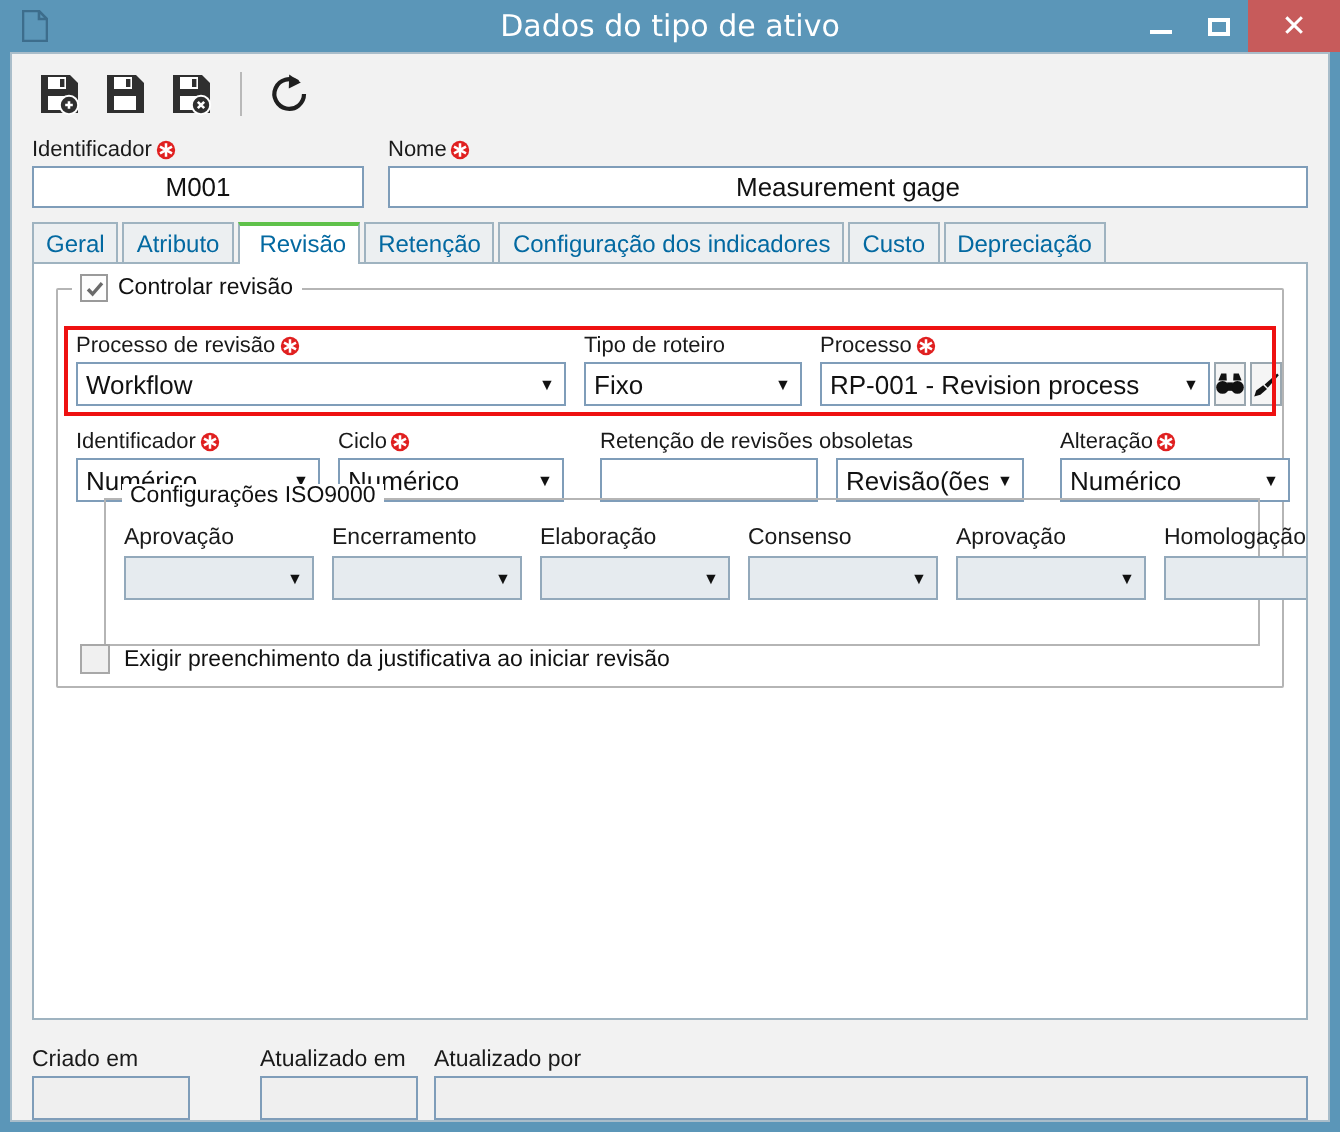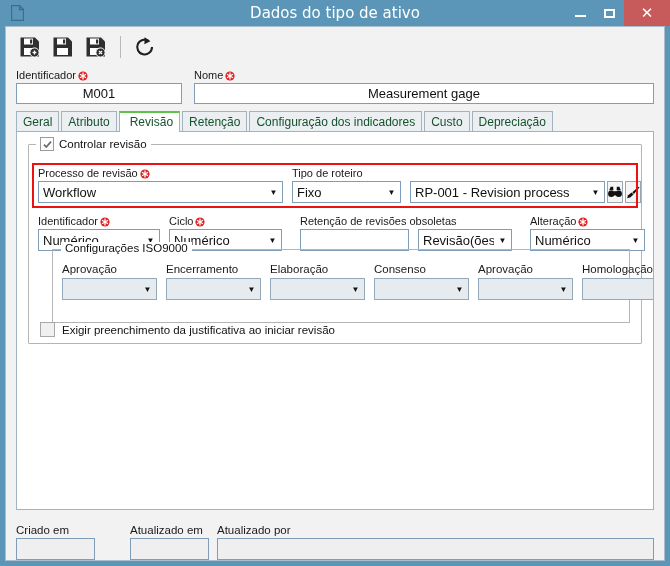--- a/index.html
+++ b/index.html
@@ -87,21 +87,21 @@
 
   
   .tabstrip{
     display:flex;align-items:flex-end;padding:6px 10px 0 10px;
     background:#f2f2f2;
   }
   .tab{
     font-size:12px;line-height:14px;
     padding:3px 6px 3px 6px;margin-right:2px;
     border:1px solid #9fb3c0;border-bottom:none;
-    background:#eceff1;color:#14532d;
+    background:#eceff1;color:#0369a1;
     position:relative;top:1px;
     white-space:nowrap;
   }
   .tab.active{
     background:#ffffff;border-top:2px solid #5fc14a;
     padding-top:2px;top:1px;z-index:3;
     font-weight:normal;
     padding-left:10px;
   }
 
@@ -321,20 +321,26 @@
 
           <div class="fld" style="margin-left:9px;width:109px;">
             <div class="lbl">Tipo de roteiro</div>
             <div class="sel" style="width:109px;">
               <span class="val">Fixo</span>
               <span class="arw">▼</span>
             </div>
           </div>
 
           <div class="fld" style="margin-left:9px;width:195px;">
+            <div class="lbl">
+              <span>Processo</span><span class="req"><svg width="10" height="10" viewBox="0 0 10 10">
+                    <circle cx="5" cy="5" r="4.6" fill="#e02020"></circle>
+                    <path d="M5 1.6 V8.4 M2 3.3 L8 6.7 M8 3.3 L2 6.7" stroke="#ffffff" stroke-width="1.25"></path>
+                  </svg></span>
+            </div>
             <div class="sel" style="width:195px;">
               <span class="val">RP-001 - Revision process</span>
               <span class="arw">▼</span>
             </div>
           </div>
 
           <div class="mini-btn">
             <svg width="14" height="12" viewBox="0 0 14 12">
               <path d="M1.2 4.2 L2.6 0.8 H5.2 L5.4 4.2 Z" fill="#111"></path>
               <path d="M12.8 4.2 L11.4 0.8 H8.8 L8.6 4.2 Z" fill="#111"></path>

